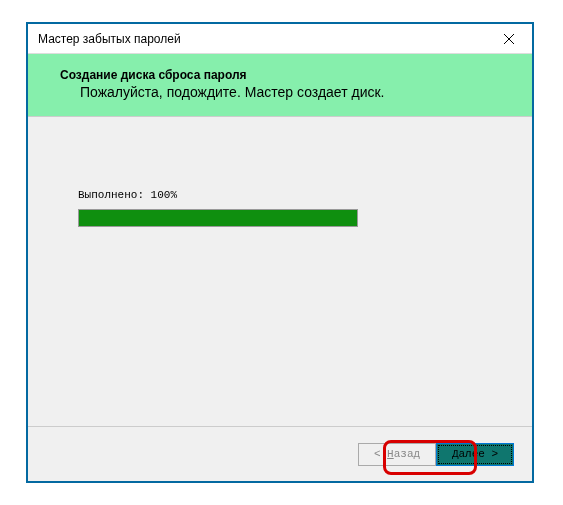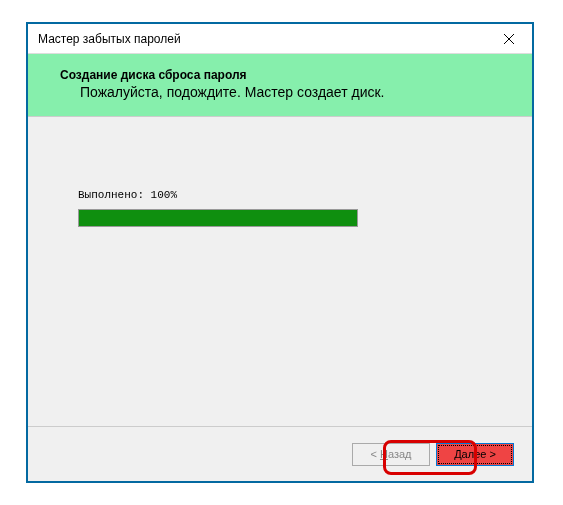--- a/index.html
+++ b/index.html
@@ -83,41 +83,41 @@
       border: 1px solid #999;
     }
     .footer {
       height: 55px;
       background: #f0f0f0;
       border-top: 1px solid #ccc;
       display: flex;
       align-items: center;
       justify-content: flex-end;
       padding-right: 18px;
-      gap: 6px;
+      font-family: Liberation Mono, monospace;
     }
     .btn {
       min-width: 78px;
       height: 23px;
       font-size: 11px;
       background: #f0f0f0;
       border: 1px solid #aaa;
       cursor: pointer;
       font-family: inherit;
       padding: 0 8px;
     }
     .btn:disabled {
       color: #888;
       cursor: default;
     }
     .btn.focused {
       border: 1px solid #0078d7;
       outline: 1px dotted #000;
       outline-offset: -3px;
-      background: #ef4444;
+      background: #0f766e;
     }
     .highlight-ring {
       position: absolute;
       border: 3px solid #d80000;
       border-radius: 8px;
       pointer-events: none;
     }
     .underline {
       text-decoration: underline;
     }

